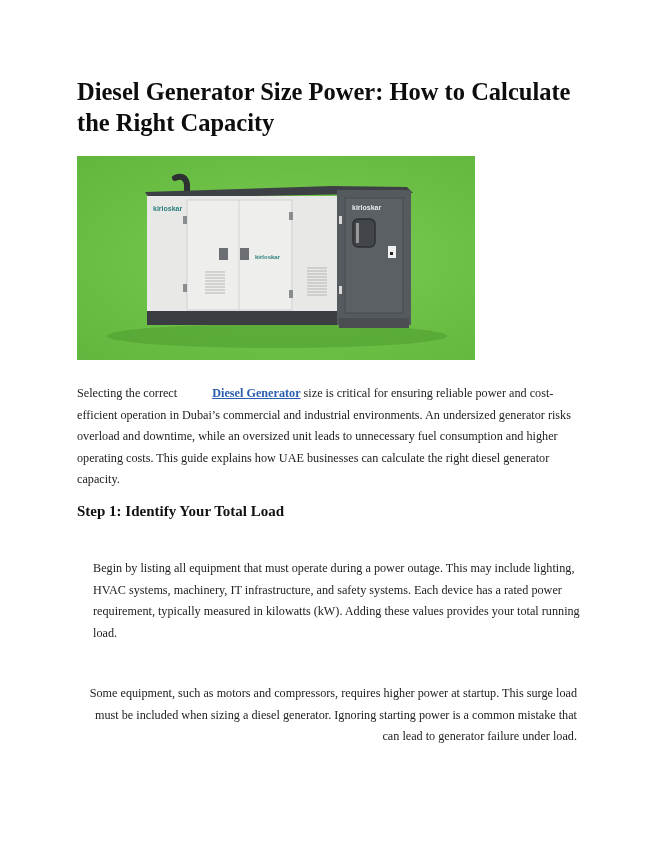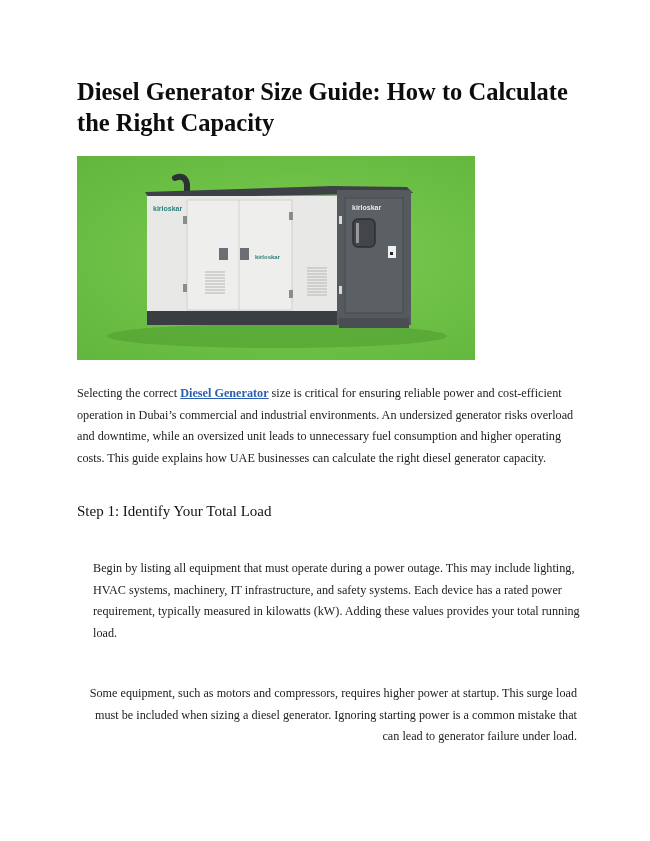--- a/index.html
+++ b/index.html
@@ -14,32 +14,32 @@
     }
     .hero {
       position: absolute; left: 77px; top: 156px; width: 398px; height: 204px;
       background: radial-gradient(ellipse at 55% 50%, #7ccb55 0%, #6cbf45 60%, #62b63d 100%);
       overflow: hidden;
     }
     .body-text {
       position: absolute; left: 77px; width: 500px;
       font-size: 12.2px; line-height: 21.5px; color: #222;
     }
-    .body-text a { color: #2a5db0; font-weight: bold; text-decoration: underline; }
+    .body-text a { color: #2a5db0; font-weight: bold; text-decoration: underline; margin-left: 32px; }
     .h2 {
       position: absolute; left: 77px; width: 500px;
-      font-size: 15px; font-weight: normal; color: #111;
+      font-size: 15px; font-weight: bold; color: #111;
     }
   </style>
 </head>
 <body>
 
 <div class="page">
 
-  <h1 class="title" style="margin:0;">Diesel Generator Size Guide: How to Calculate the Right Capacity</h1>
+  <h1 class="title" style="margin:0;">Diesel Generator Size Power: How to Calculate the Right Capacity</h1>
 
   <div class="hero">
     <svg width="398" height="204" viewBox="0 0 398 204">
 
       <ellipse cx="200" cy="180" rx="170" ry="12" fill="#4e9a2f" opacity="0.55"></ellipse>
 
       <path d="M98 22 q10 -4 12 6 l0 12" stroke="#2e3134" stroke-width="6" fill="none" stroke-linecap="round"></path>
 
       <polygon points="68,36 255,30 330,31 336,37 72,42" fill="#3d4145"></polygon>
 

